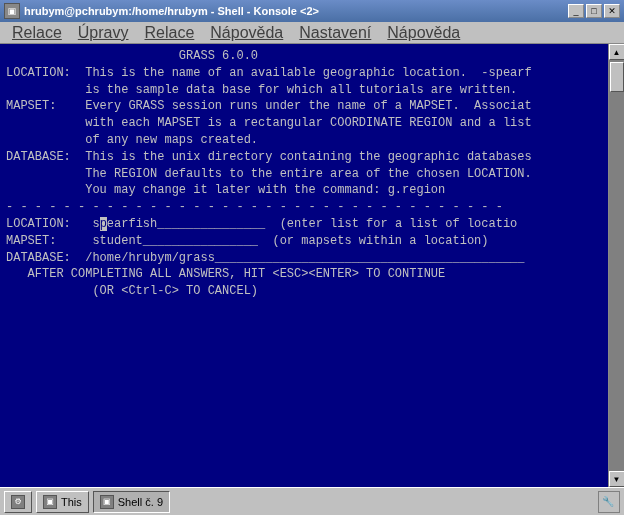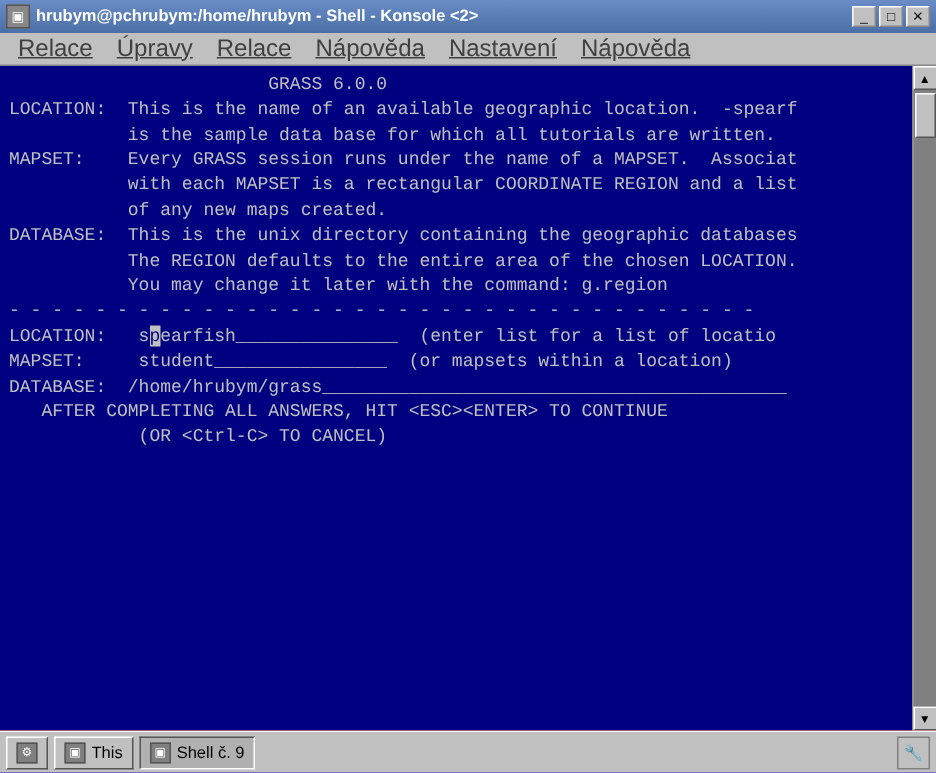--- a/index.html
+++ b/index.html
@@ -72,21 +72,21 @@
     .menu-item {
       padding: 2px 8px;
       font-size: 16px;
       cursor: pointer;
       color: #404040;
       text-decoration: underline;
     }
 
     
     .content-area {
-      background: #b91c1c;
+      background: #15803d;
       width: 624px;
       height: calc(515px - 22px - 22px - 28px);
       position: relative;
       display: flex;
       overflow: hidden;
     }
 
     
     .terminal {
       flex: 1;

